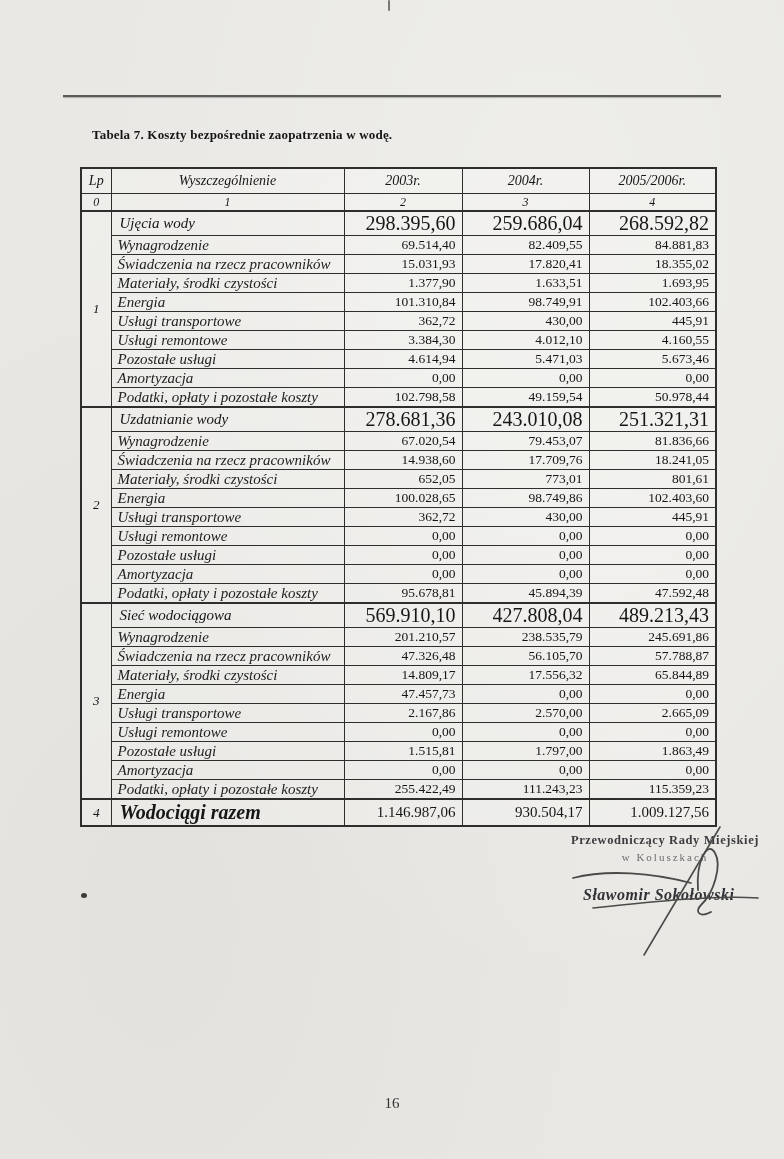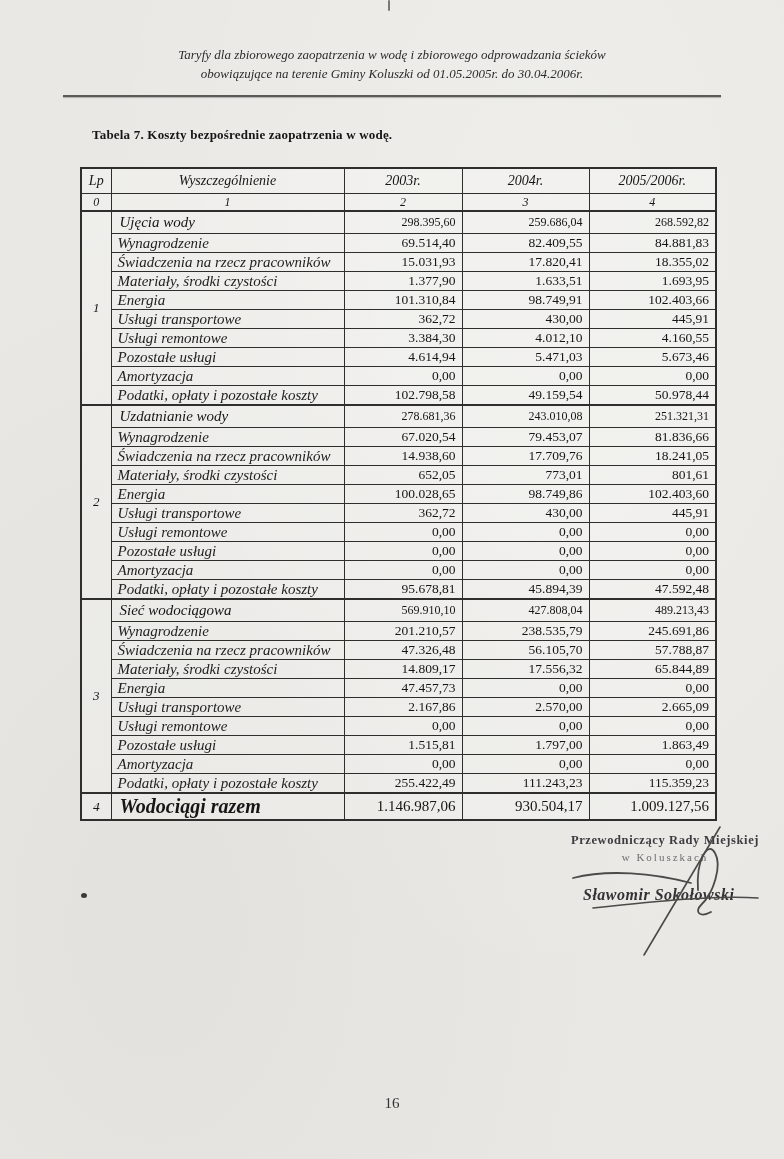--- a/index.html
+++ b/index.html
@@ -62,21 +62,21 @@
     font-style:italic;font-size:13px;text-align:center;vertical-align:middle;
     border-top:2px solid #2e2e2c;
   }
   tr.section-row td{
     border-top:2px solid #2e2e2c;
     margin-left:25px;
   }
   tr.section-row td.lbl{
     font-style:italic;font-size:15px;height:21px;padding-left:8px;
   }
-  tr.section-row td.num{font-size:12px;font-family:Liberation Serif, serif;}
+  tr.section-row td.num{font-size:20px;font-family:Liberation Serif, serif;}
   tr.cost-row td.lbl{
     font-style:italic;font-size:15px;height:18px;color:#222;
   }
   tr.cost-row td.num{font-size:13.5px;}
   td.num{text-align:right;}
   tr.total-row td{
     border-top:2px solid #2e2e2c;height:25px;
   }
   tr.total-row td.lbl{
     font-style:italic;font-weight:600;font-size:20px;padding-left:8px;
@@ -107,24 +107,20 @@
   
   .speck{position:absolute;background:#3a3a38;border-radius:50%;}
   .speck-a{top:893px;left:81px;width:6px;height:5px;}
   .speck-b{top:0;left:388px;width:2px;height:11px;border-radius:1px;opacity:0.65;}
 </style>
 </head>
 <body>
 
 <div class="page">
 
-  <div class="doc-header">
-    <div>Taryfy dla zbiorowego zaopatrzenia w wodę i zbiorowego odprowadzania ścieków</div>
-    <div>obowiązujące na terenie Gminy Koluszki od 01.05.2005r. do 30.04.2006r.</div>
-  </div>
 
   <div class="rule"></div>
 
   <div class="doc-title">Tabela 7. Koszty bezpośrednie zaopatrzenia w wodę.</div>
 
   <table class="costs">
     <colgroup>
       <col style="width:30px">
       <col style="width:233px">
       <col style="width:118px">

